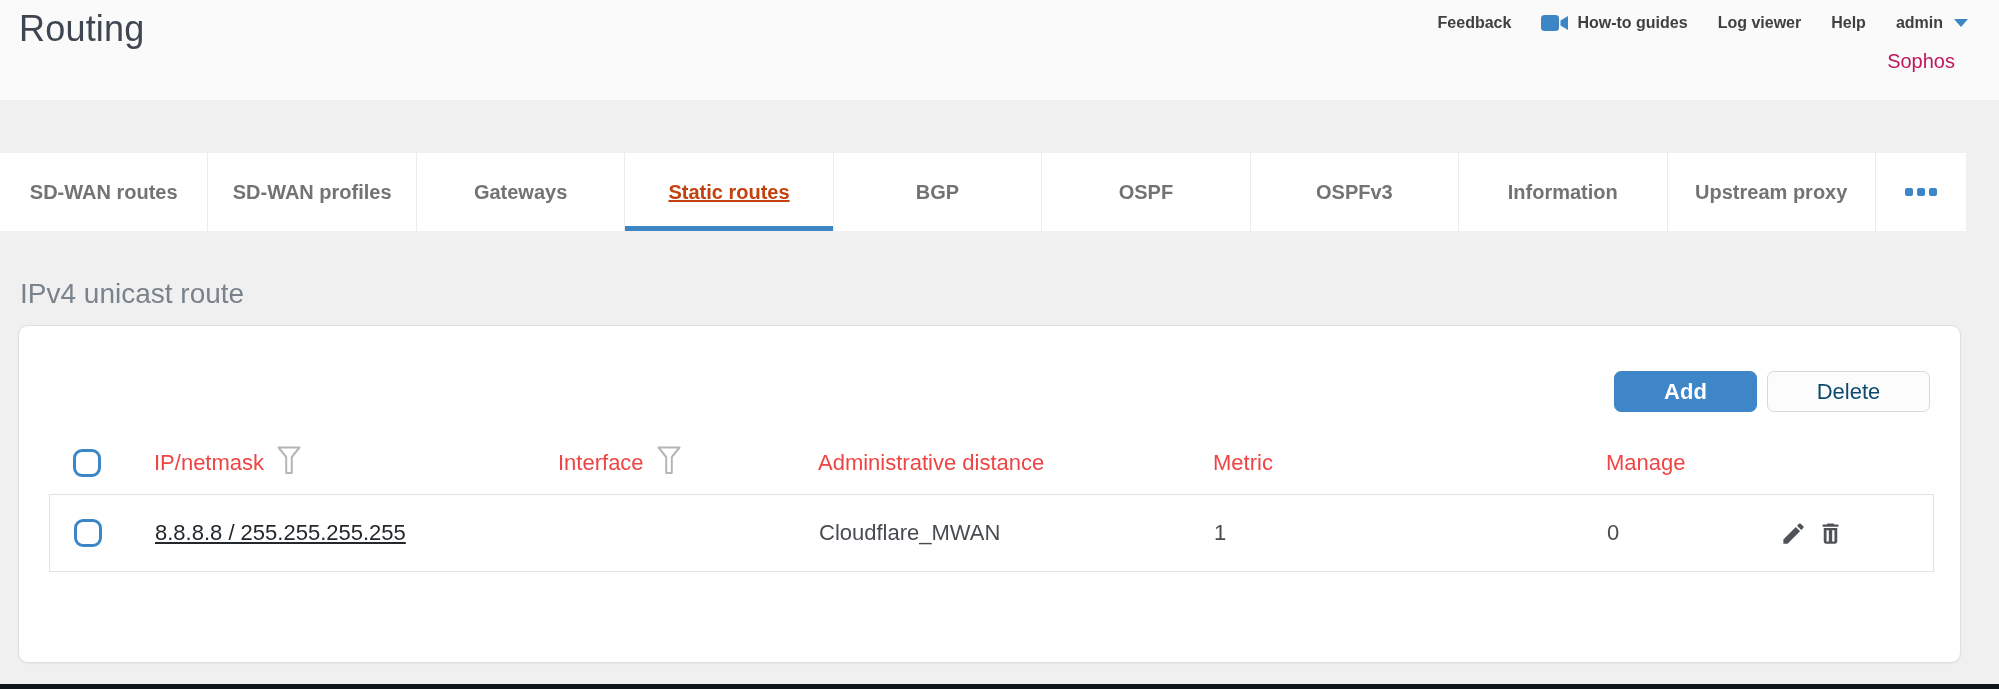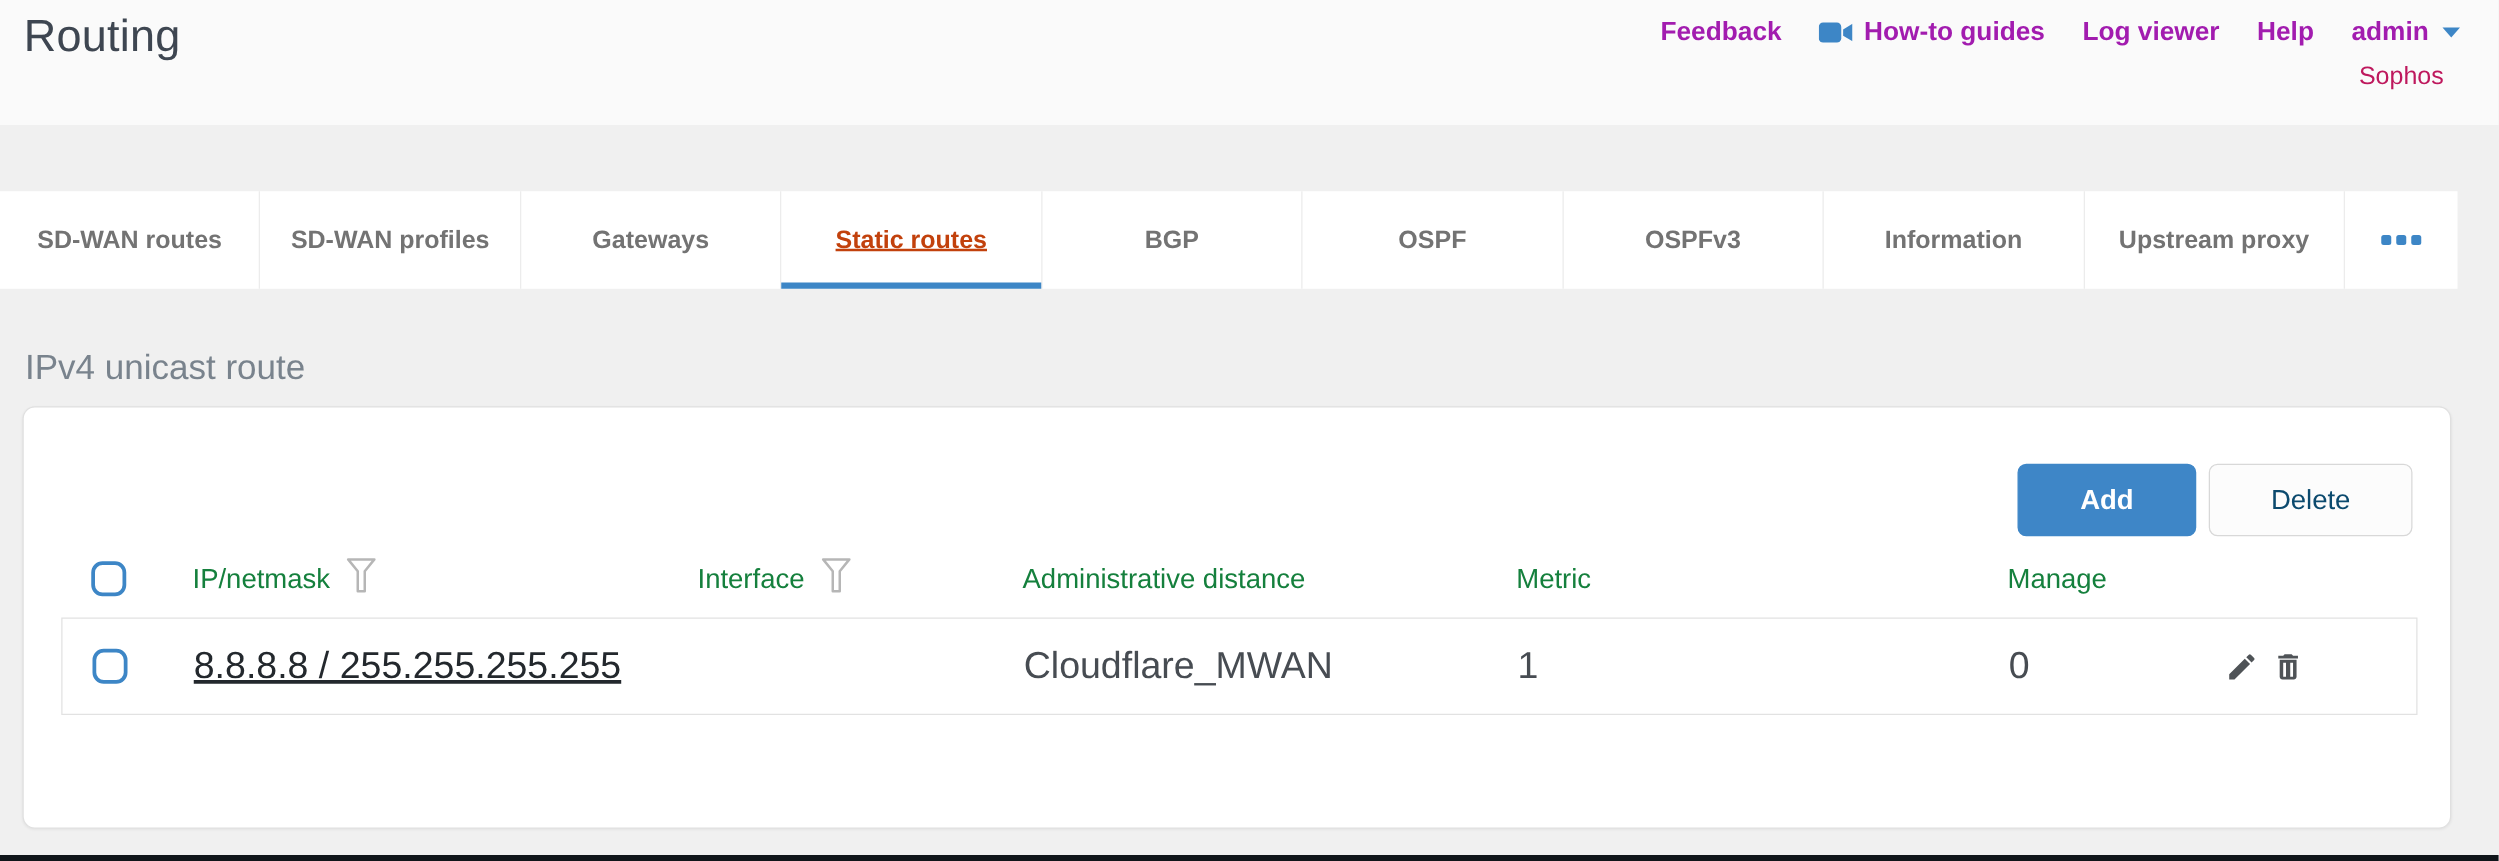--- a/index.html
+++ b/index.html
@@ -18,21 +18,21 @@
   }
   .page-title {
     position:absolute; top:8px; left:19px;
     font-size:36px; font-weight:400; color:#3e4651; letter-spacing:0.2px;
   }
   .top-nav {
     position:absolute; top:14px; right:31px;
     display:flex; align-items:center; gap:30px;
   }
   .top-link {
-    color:#a21caf; font-size:21px; font-weight:600; text-decoration:none;
+    color:#404040; font-size:16px; font-weight:600; text-decoration:none;
     display:flex; align-items:center; gap:9px; cursor:pointer; white-space:nowrap;
   }
   .caret-down {
     display:inline-block; width:0; height:0; margin-left:2px;
     border-left:7px solid transparent; border-right:7px solid transparent;
     border-top:8px solid #3d86c6;
   }
   .brand-label {
     position:absolute; top:50px; right:44px;
     color:#be185d; font-size:20px; font-weight:400;
@@ -70,21 +70,21 @@
   .card {
     position:absolute; top:325px; left:18px; width:1943px; height:338px;
     background:#ffffff; border:1px solid #e0e0e0; border-radius:10px;
     box-shadow:0 1px 2px rgba(0,0,0,0.05);
   }
   .toolbar {
     position:absolute; top:45px; right:30px;
     display:flex; gap:10px;
   }
   .btn {
-    height:58px; border-radius:7px; font-size:22px;
+    height:41px; border-radius:7px; font-size:22px;
     font-family:"Liberation Sans", sans-serif;
     display:flex; align-items:center; justify-content:center; cursor:pointer;
   }
   .btn-primary {
     width:143px; background:#3e86c7; border:1px solid #3e86c7;
     color:#ffffff; font-weight:600;
   }
   .btn-secondary {
     width:163px; background:#fcfcfc; border:1px solid #d8d8d8;
     color:#0c4a6e; font-weight:400;
@@ -93,28 +93,28 @@
   
   .tbl-grid {
     display:grid;
     grid-template-columns:105px 404px 260px 395px 393px 173px 155px;
     align-items:center;
   }
   .tbl-head {
     position:absolute; top:108px; left:30px; width:1885px; height:58px;
   }
   .th {
-    font-size:22px; color:#15803d; font-weight:400;
+    font-size:22px; color:#ef4444; font-weight:400;
     display:flex; align-items:center; gap:13px; white-space:nowrap;
   }
   .tbl-row {
     position:absolute; top:168px; left:30px; width:1885px; height:78px;
     background:#ffffff; border:1px solid #e2e2e2;
   }
-  .cell { font-size:30px; color:#474c52; white-space:nowrap; }
+  .cell { font-size:22px; color:#474c52; white-space:nowrap; }
   .cell-link { color:#23282d; text-decoration:underline; cursor:pointer; }
   .cb-wrap { padding-left:24px; }
   .checkbox {
     width:28px; height:28px; border:3px solid #3d86c6; border-radius:9px;
     background:#ffffff; cursor:pointer;
   }
   .manage-cell { display:flex; align-items:center; gap:10px; }
   .icon-btn { cursor:pointer; display:flex; align-items:center; }
 
   .filter-icon { cursor:pointer; }

